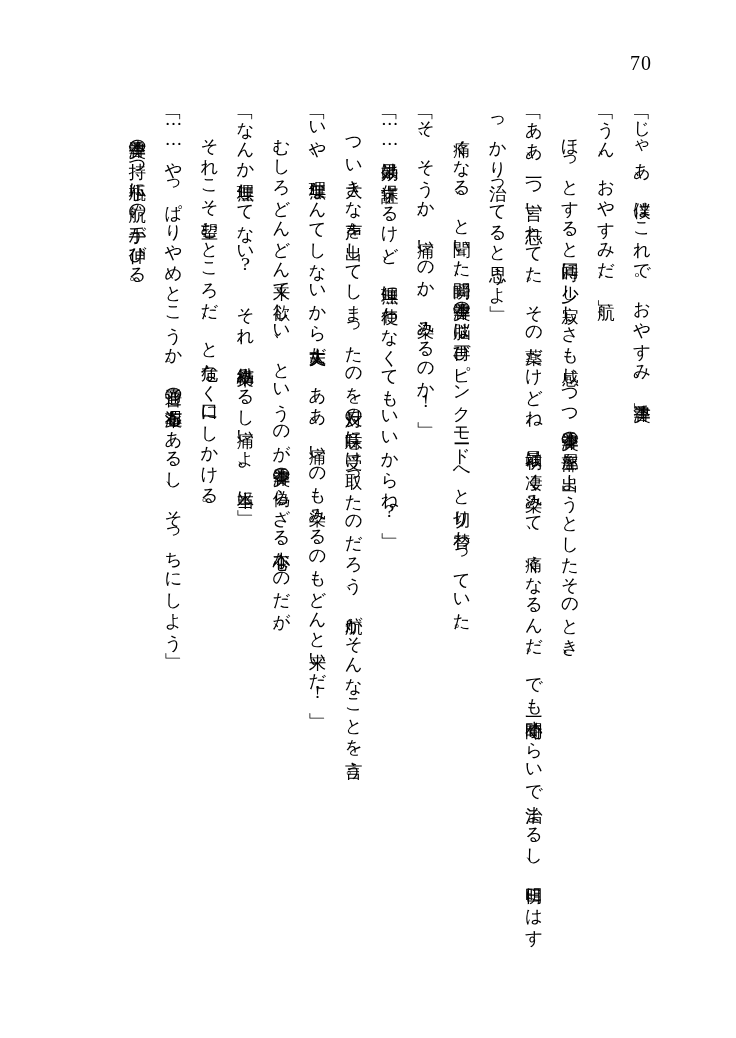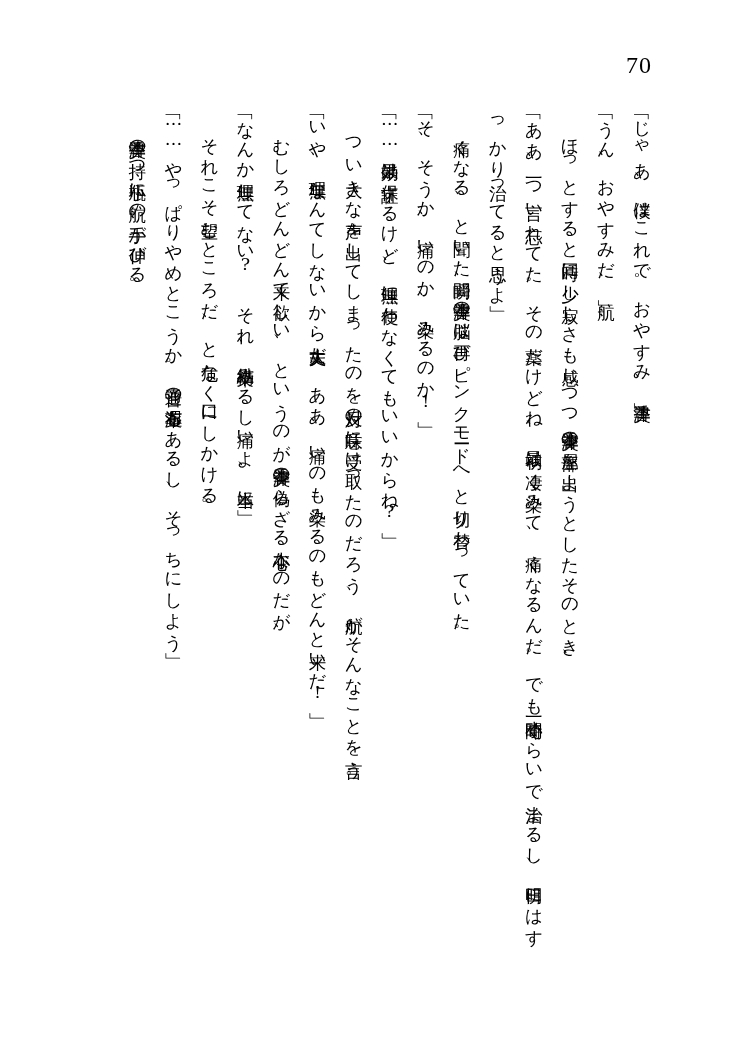--- a/index.html
+++ b/index.html
@@ -17,21 +17,21 @@
   }
   .page {
     position: absolute;
     inset: 0;
     background: #ffffff;
   }
   .page-number {
     position: absolute;
     top: 52px;
     right: 84px;
-    font-size: 24px;
+    font-size: 20px;
     font-family: "Liberation Serif", "DejaVu Serif", serif;
     letter-spacing: 1px;
   }
   .text-body {
     position: absolute;
     top: 108px;
     right: 76px;
     left: 72px;
     height: 830px;
     writing-mode: vertical-rl;

